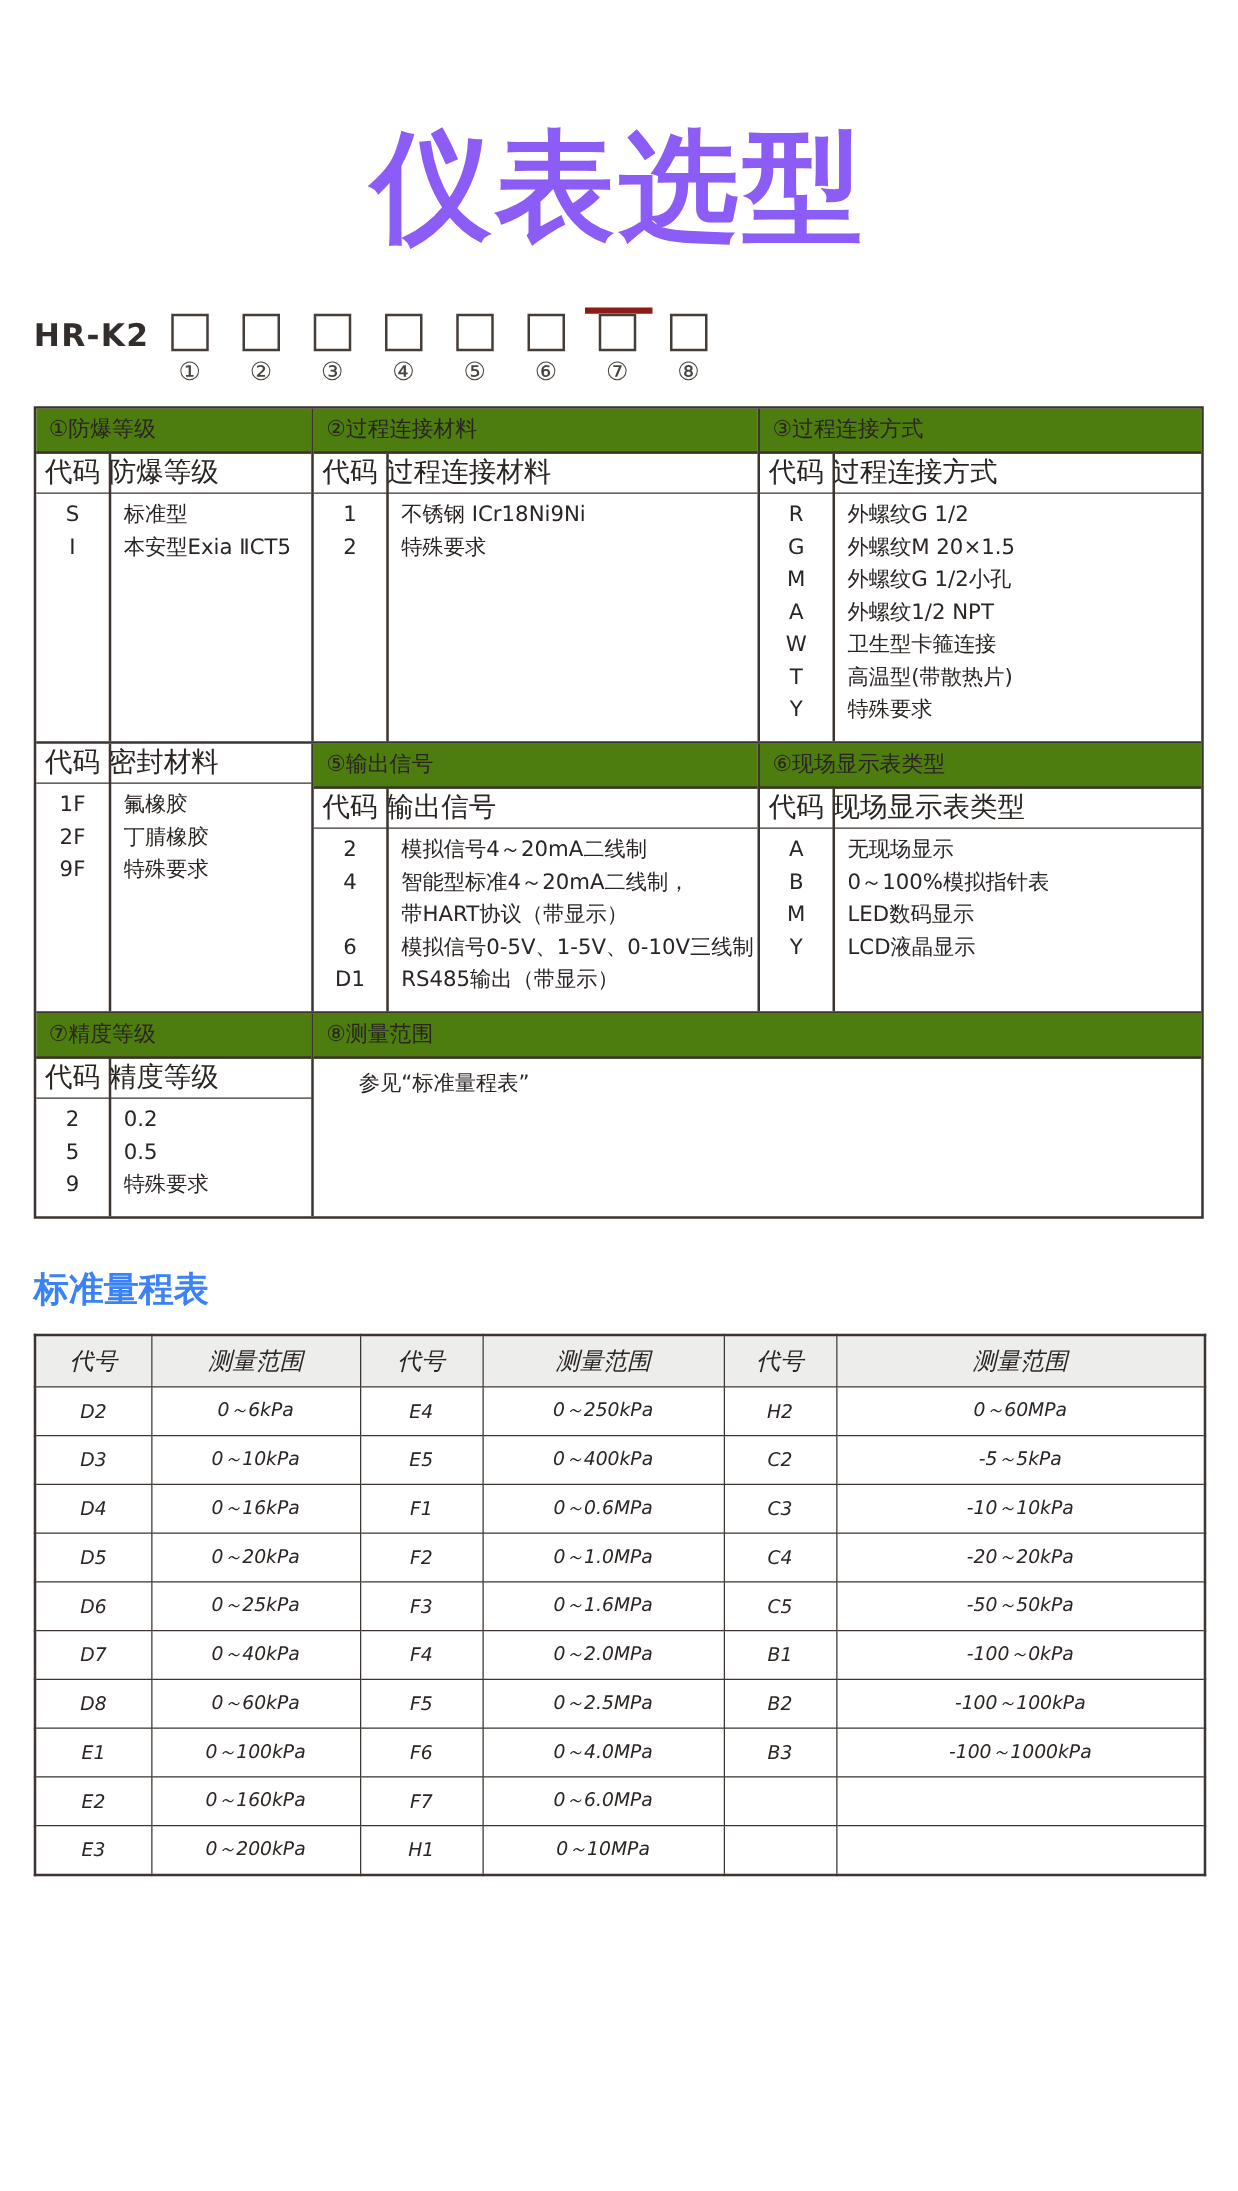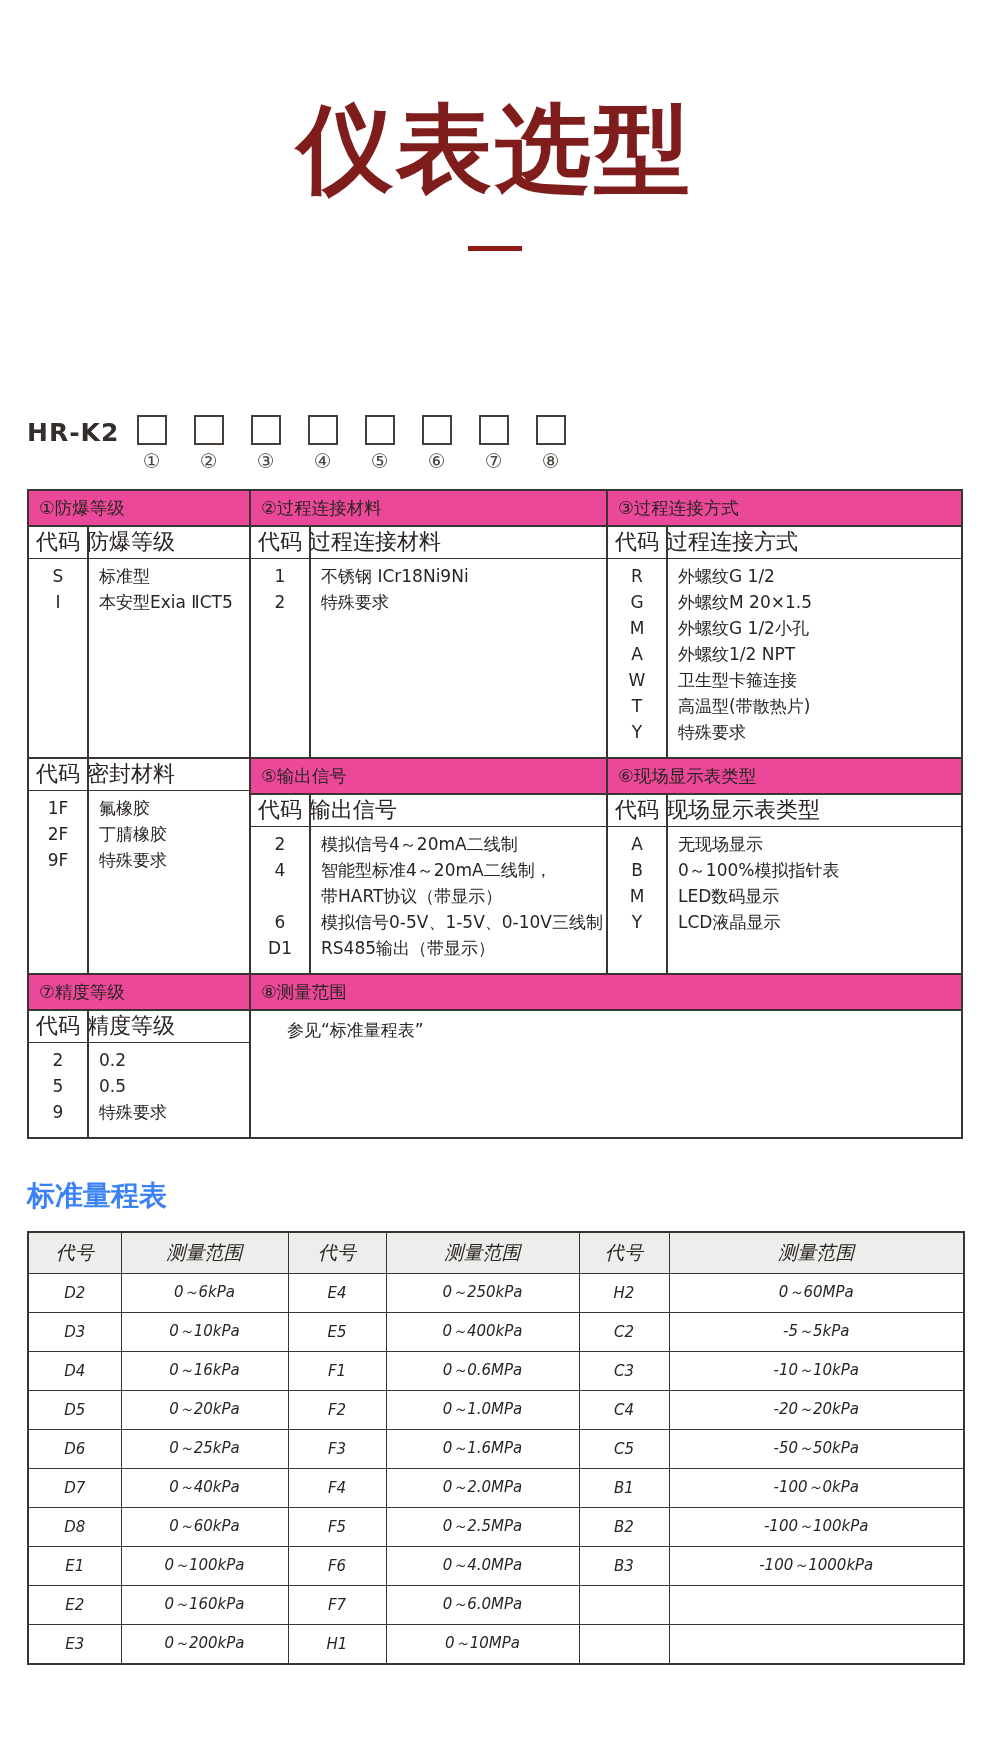--- a/index.html
+++ b/index.html
@@ -1,40 +1,40 @@
 <!DOCTYPE html>
 <html><head>
 <meta charset="utf-8">
 <style>
   html,body{margin:0;padding:0;background:#ffffff;}
   body{width:990px;min-height:1753px;font-family:"DejaVu Sans","Liberation Sans",sans-serif;color:#2a2523;}
   .page{width:990px;box-sizing:border-box;padding:0 27px;}
 
   
-  .title{margin:98px 0 0;text-align:center;font-size:96px;font-weight:800;color:#7f1d1d;letter-spacing:3px;line-height:1.08;}
+  .title{margin:98px 0 0;text-align:center;font-size:96px;font-weight:800;color:#8b5cf6;letter-spacing:3px;line-height:1.08;}
   .underline{width:54px;height:5px;background:#8e1b15;margin:44px auto 0;}
 
   
-  .model-row{margin-top:164px;display:flex;align-items:flex-start;}
+  .model-row{display:flex;align-items:flex-start;}
   .model-prefix{font-size:25px;font-weight:600;letter-spacing:1px;color:#332e2b;padding-top:3px;white-space:nowrap;}
   .slots{display:flex;gap:26px;margin-left:17px;}
   .slot{display:flex;flex-direction:column;align-items:center;width:31px;}
   .slot-box{width:30px;height:30px;border:2px solid #453d38;box-sizing:border-box;background:#fff;}
   .slot-num{margin-top:6px;font-size:20px;color:#4a443f;line-height:1;}
 
   
   .sel-table{margin-top:18px;border:2.5px solid #3c3430;}
   .band{display:flex;align-items:stretch;}
   .band + .band{border-top:2.5px solid #3c3430;}
   .sec{display:flex;flex-direction:column;box-sizing:border-box;}
   .sec + .sec{border-left:2.5px solid #3c3430;}
   .sec-1{width:220px;flex:0 0 220px;}
   .sec-2{width:357px;flex:0 0 357px;justify-content:space-between;}
   .sec-3{flex:1 1 auto;}
-  .sec-h{background:#ec4899;border-bottom:2px solid #3c3430;font-size:17.5px;line-height:22px;padding:6px 0 6px 10px;color:#2a2523;}
+  .sec-h{background:#4d7c0f;border-bottom:2px solid #3c3430;font-size:17.5px;line-height:22px;padding:6px 0 6px 10px;color:#2a2523;}
   .sec-rest{flex:1;position:relative;padding-bottom:12px;}
   .sec-rest.lined::before{content:"";position:absolute;left:58px;top:0;bottom:0;width:1.5px;background:#3c3430;}
   .sub{display:flex;align-items:center;height:31px;border-bottom:1.5px solid #3c3430;font-size:22px;}
   .sub .code{width:58px;text-align:center;flex:0 0 58px;}
   .sub .val{padding-left:0;}
   .rows{padding-top:4px;}
   .srow{display:flex;font-size:17px;line-height:26px;}
   .srow .code{width:58px;flex:0 0 58px;text-align:center;}
   .srow .val{padding-left:12px;white-space:pre-line;}
   .see-note{font-size:17px;padding:8px 0 0 36px;}

